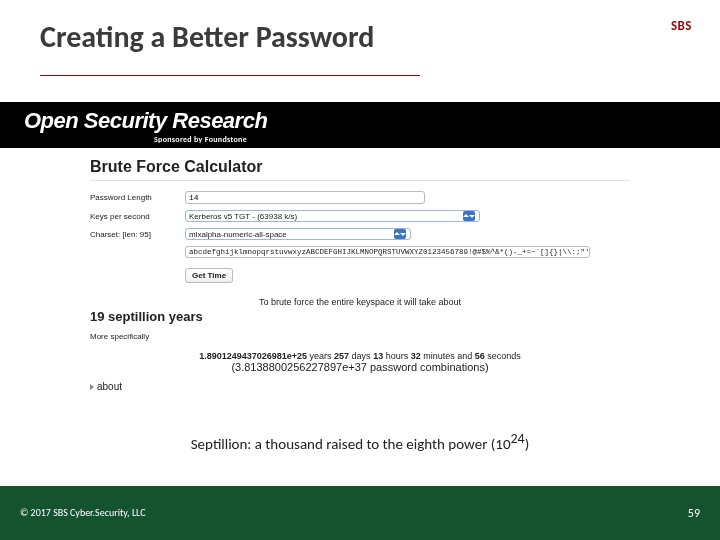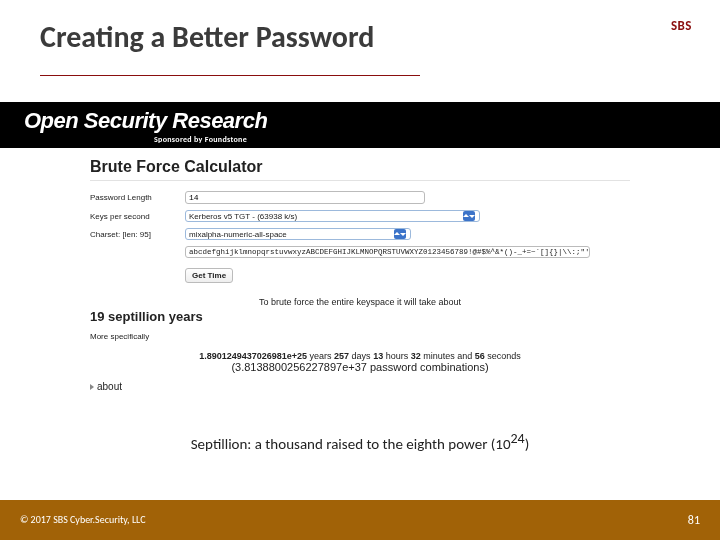--- a/index.html
+++ b/index.html
@@ -149,22 +149,22 @@
   .definition {
     position: absolute; left: 0; right: 0; top: 430px;
     text-align: center;
     font-size: 15px;
     color: #222;
   }
   .definition sup { font-size: 14px; }
 
   .footer {
     position: absolute; left: 0; right: 0; bottom: 0;
-    height: 40px;
-    background: #a16207;
+    height: 54px;
+    background: #14532d;
     color: #fff;
     display: flex; align-items: center; justify-content: space-between;
     padding: 0 20px;
     font-size: 10px;
   }
   .footer .left { line-height: 1.25; }
   .footer .pg { font-size: 12px; font-weight: 400; }
 </style>
 </head>
 <body>
@@ -233,14 +233,14 @@
 </div>
 
 <div class="definition">
   <span>Septillion: a thousand raised to the eighth power (10</span><sup>24</sup><span>)</span>
 </div>
 
 <div class="footer">
   <div class="left">
     <div>© 2017 SBS Cyber.Security, LLC</div>
   </div>
-  <div class="pg">81</div>
+  <div class="pg">59</div>
 </div>
 
 </body></html>

